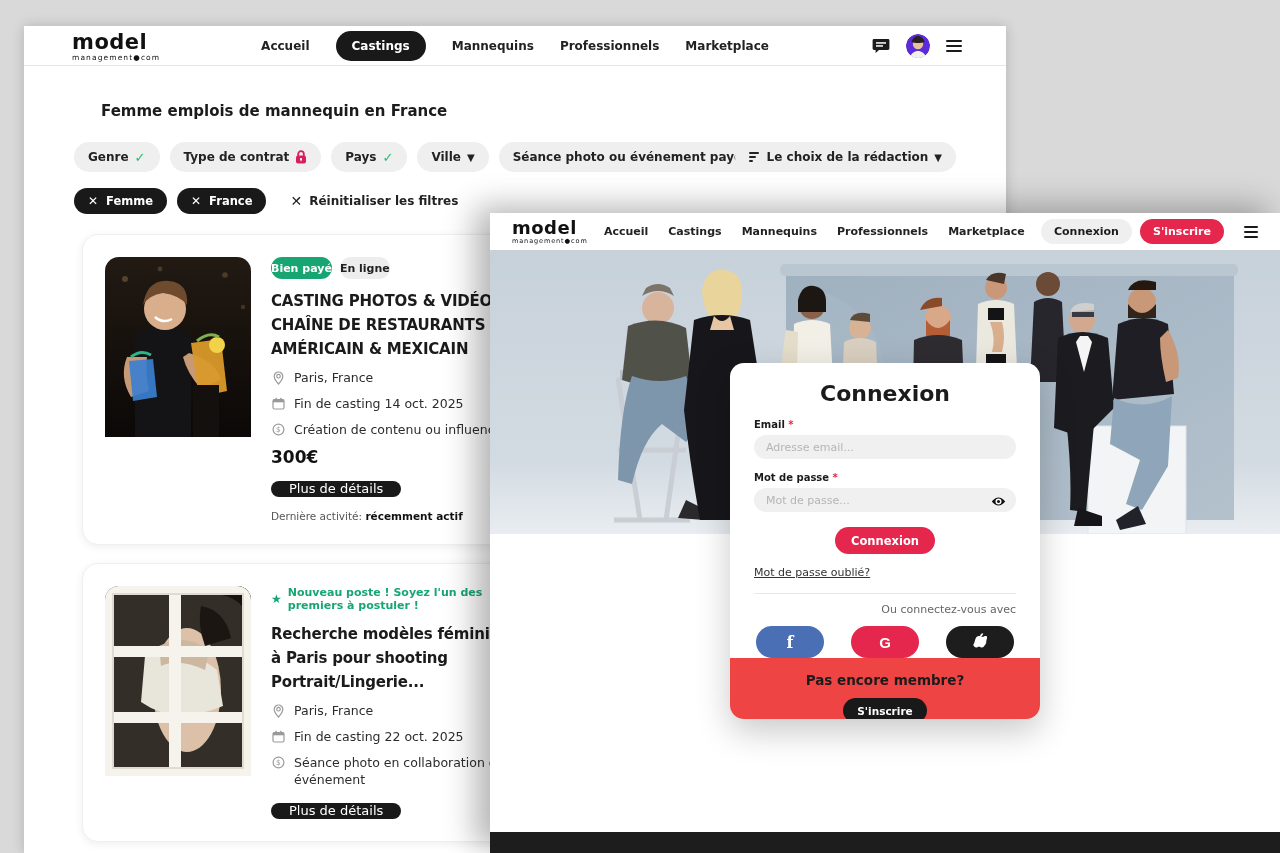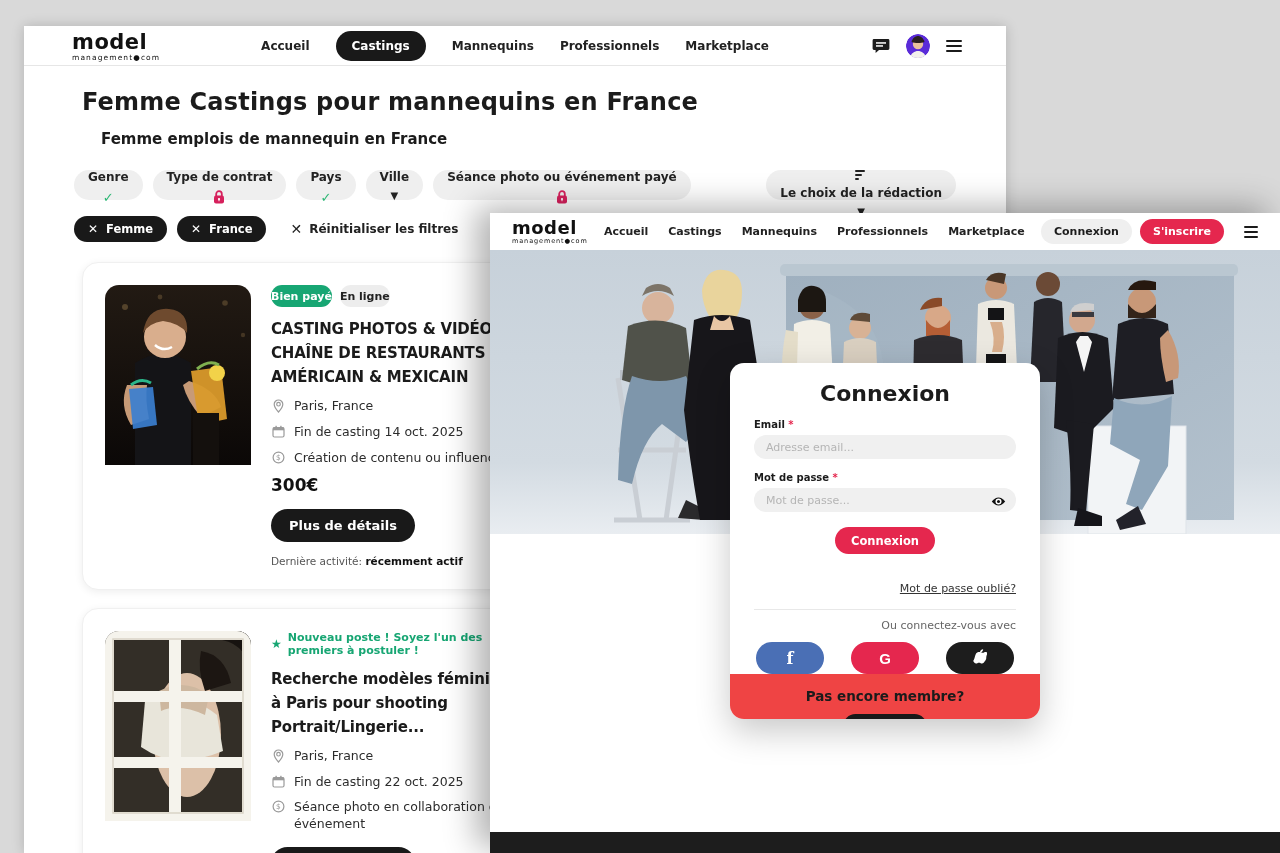--- a/index.html
+++ b/index.html
@@ -33,21 +33,21 @@
   .hamburger span{ display:block; width:16px; height:2px; background:#1b1b1b; border-radius:1px; }
 
   .bmain{ padding:22px 50px 0 50px; position:relative; }
   .page-title{ font-size:24px; font-weight:bold; color:#1b1b1b; padding-left:8px; letter-spacing:.2px; }
   .page-subtitle{ font-size:15px; font-weight:bold; color:#1b1b1b; margin-top:14px;margin-left:27px; }
 
   .filter-row{ margin-top:22px; display:flex; gap:10px; align-items:center; position:relative; }
   .fpill{
     background:#efefef; border-radius:16px; height:30px; display:inline-flex;
     align-items:center; gap:6px; padding:0 14px; font-size:12px; font-weight:bold;
-    color:#222; cursor:pointer; white-space:nowrap;flex-direction:column;
+    color:#222; cursor:pointer; white-space:nowrap;
   }
   .icn-check{ color:#2bb673; font-weight:bold; font-size:13px; }
   .icn-chevron{ font-size:10px; color:#222; }
   .lock-icon svg{ display:block; }
   .sort-pill{ position:absolute; right:0; top:0; }
   .sort-lines{ display:flex; flex-direction:column; gap:2px; margin-right:2px; }
   .sort-lines i{ display:block; height:2px; background:#222; border-radius:1px; }
   .sort-lines i:nth-child(1){ width:10px; } .sort-lines i:nth-child(2){ width:7px; } .sort-lines i:nth-child(3){ width:4px; }
 
   .chips-row{ margin-top:16px; display:flex; align-items:center; gap:10px; }
@@ -75,21 +75,21 @@
   .badge.gray{ background:#ededed; color:#222; }
   .new-post{ color:#17a673; font-size:11px; font-weight:bold; display:flex; align-items:center; gap:6px; }
   .new-post .star{ font-size:12px; }
   .card-title{ margin-top:10px; font-size:15px; font-weight:bold; line-height:1.6; color:#1b1b1b; letter-spacing:-.2px; }
   .meta-row{ margin-top:9px; display:flex; gap:9px; font-size:12.5px; color:#2c2c2c; line-height:1.35; align-items:flex-start; }
   .meta-ic{ color:#a3a3a3; flex:0 0 14px; display:inline-flex; justify-content:center; margin-top:1px; }
   .meta-ic svg{ display:block; }
   .price{ margin-top:8px; font-size:17px; font-weight:bold; color:#111; }
   .cta-btn{
     margin-top:14px; background:#191919; color:#fff; border:none; border-radius:17px;
-    height:33px; padding:0 18px; font-size:13px; font-weight:bold; cursor:pointer;
+    height:16px; padding:0 18px; font-size:13px; font-weight:normal; cursor:pointer;
     font-family:inherit; display:inline-flex; align-items:center;
   }
   .activity{ margin-top:13px; font-size:10.5px; color:#555; }
   .activity b{ color:#111; }
 
   
   .front-window{
     position:absolute; left:490px; top:213px; width:790px; height:640px;
     background:#fff; box-shadow:-14px -6px 30px rgba(0,0,0,.30); overflow:hidden;
   }
@@ -124,21 +124,21 @@
     width:100%; height:24px; background:#f0f0f0; border:none; border-radius:12px;
     padding:0 12px; font-size:11px; font-family:inherit; color:#333; outline:none;
   }
   .txt-input::placeholder{ color:#b5b5b5; }
   .eye-icon{ position:absolute; right:10px; top:5px; cursor:pointer; }
   .modal-submit{
     display:block; margin:15px auto 0 auto; background:#e5274e; color:#fff; border:none;
     border-radius:14px; height:27px; padding:0 16px; font-size:11.5px; font-weight:bold;
     font-family:inherit; cursor:pointer;
   }
-  .forgot{ display:block; text-align:right; margin-top:28px; font-size:11px; color:#333; text-decoration:underline; cursor:pointer; }
+  .forgot{ display:block; text-align:left; margin-top:12px; font-size:11px; color:#333; text-decoration:underline; cursor:pointer; }
   .modal-divider{ border:none; border-top:1px solid #e8e8e8; margin:14px 0 0 0; }
   .social-caption{ text-align:right; font-size:11px; color:#666; margin-top:9px; }
   .social-row{ display:flex; justify-content:space-between; padding:0 2px; margin-top:10px; }
   .social-btn{ width:68px; height:32px; border:none; border-radius:16px; cursor:pointer; display:flex; align-items:center; justify-content:center; color:#fff; }
   .social-btn.fb{ background:#4a6fb5; font-weight:bold; font-size:16px; font-family:"DejaVu Serif","Liberation Serif",serif; }
   .social-btn.gg{ background:#e5274e; font-weight:bold; font-size:15px; }
   .social-btn.ap{ background:#1d1d1d; }
   .modal-footer{
     margin-top:auto; background:#ef4444; padding:14px 0 16px 0; text-align:center;
   }
@@ -179,21 +179,20 @@
       </span>
       <span class="hamburger">
           <span></span>
           <span></span>
           <span></span>
         </span>
     </div>
   </header>
 
   <main class="bmain">
-    <h1 class="page-title">Femme Castings pour mannequins  en France</h1>
     <h2 class="page-subtitle">Femme emplois de mannequin en France</h2>
 
     <div class="filter-row">
       <span class="fpill">
         <span>Genre</span>
         <span class="icn-check">✓</span>
       </span>
       <span class="fpill">
         <span>Type de contrat</span>
         <span class="lock-icon">

